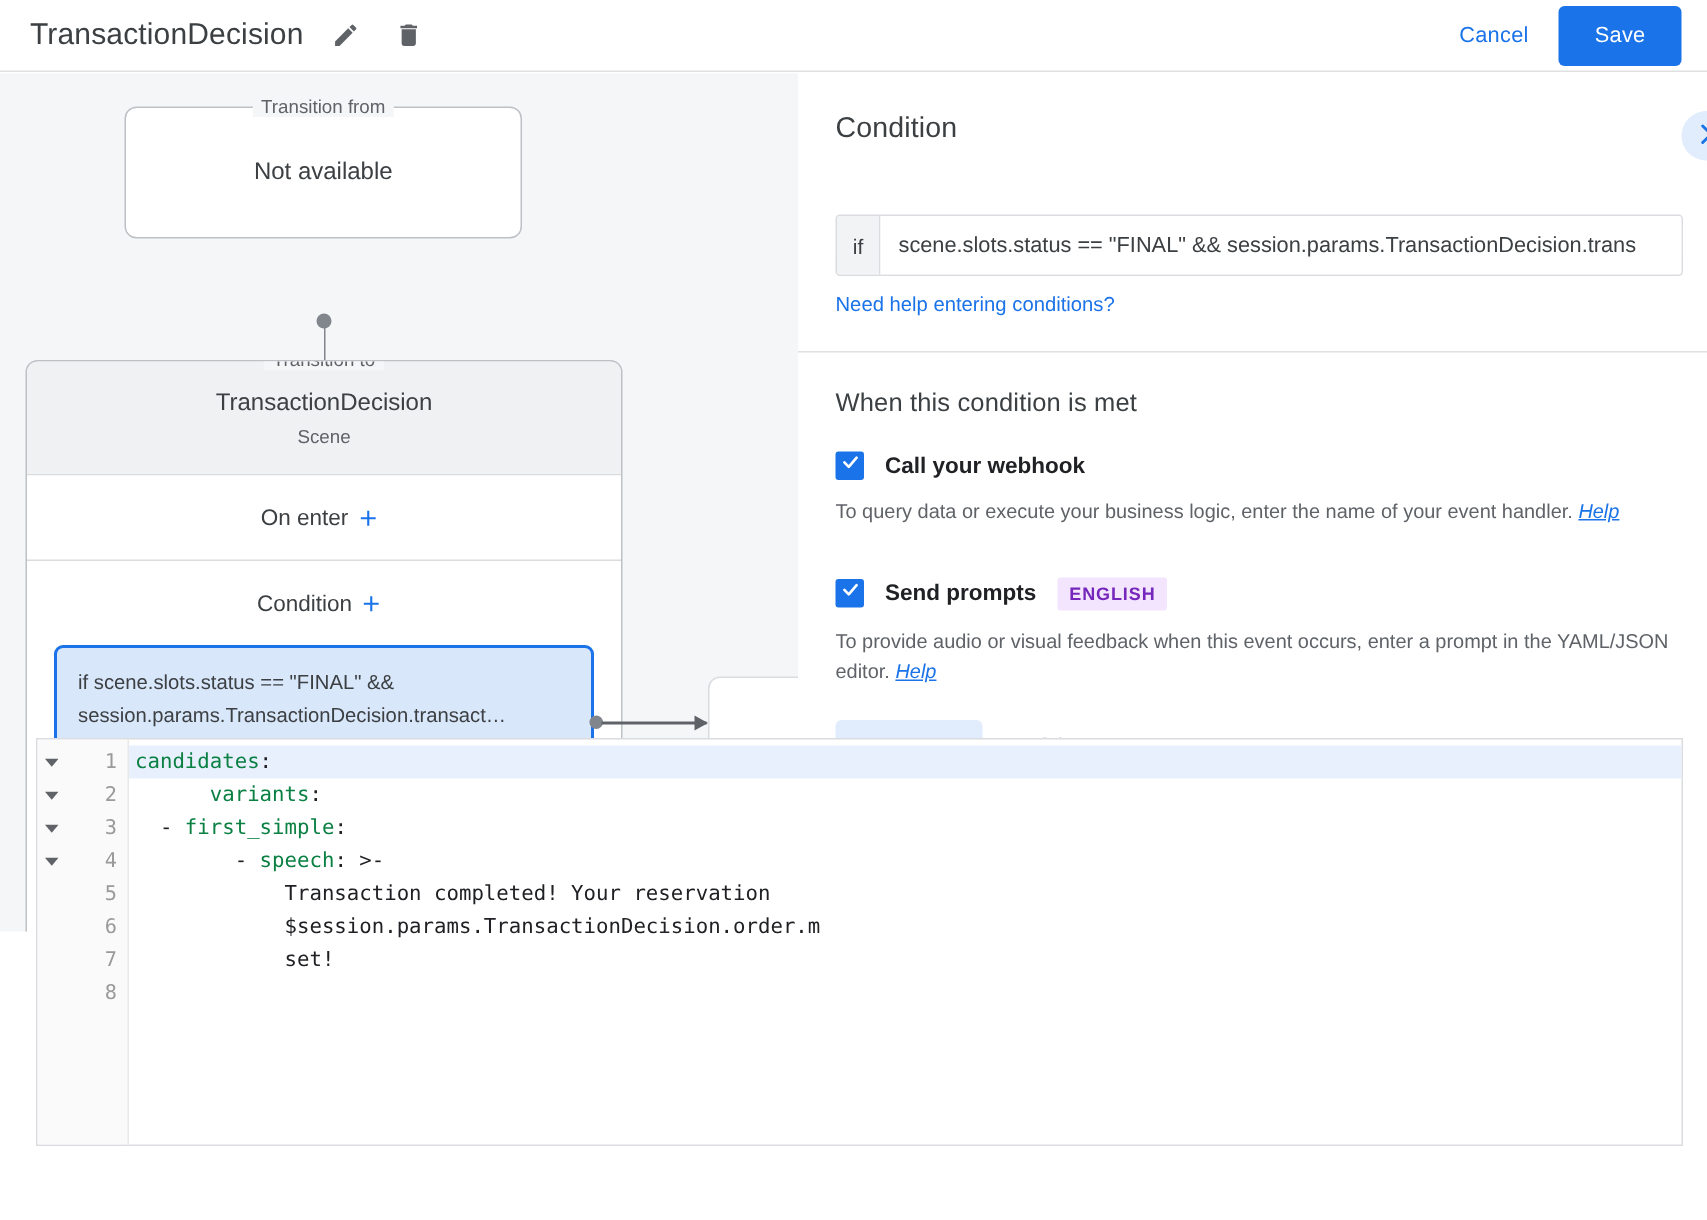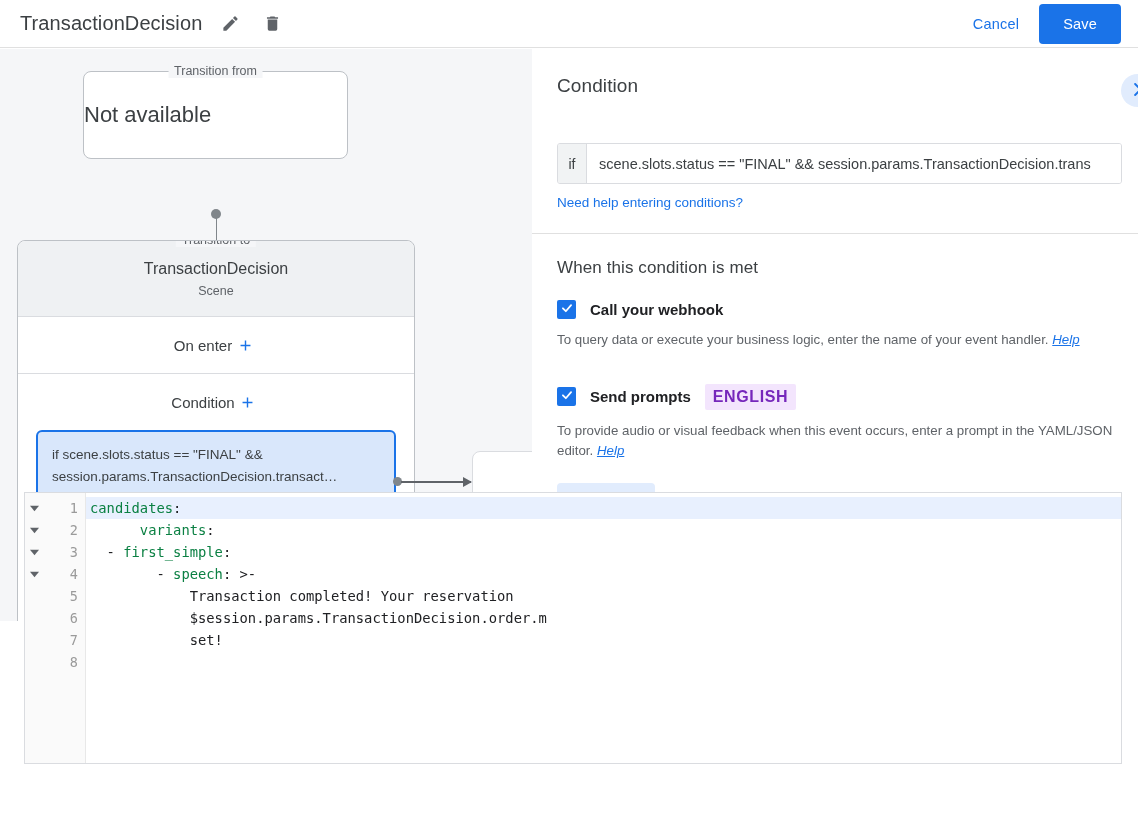--- a/index.html
+++ b/index.html
@@ -55,21 +55,21 @@
     position: absolute; top: -8px; background: #f5f6f8;
     padding: 0 6px; font-size: 12.5px; color: #5f6368; white-space: nowrap;
   }
   #transition-from {
     left: 83px; top: 22px; width: 265px; height: 88px;
   }
   #transition-from .fieldset-legend { left: 50%; transform: translateX(-50%); }
   .card-main-text {
     position: absolute; left: 0; right: 0; top: 50%;
     transform: translateY(-50%);
-    font-size: 22px; color: #3c4043;
+    text-align: center; font-size: 16px; color: #3c4043;
   }
 
   
   .connector { position: absolute; }
   .conn-dot {
     position: absolute; width: 10px; height: 10px; border-radius: 50%;
     background: #80868b;
   }
   .conn-line-v {
     position: absolute; width: 1.5px; background: #80868b;
@@ -186,21 +186,21 @@
   .checkbox {
     width: 19px; height: 19px; border-radius: 2px; background: #1a73e8;
     display: flex; align-items: center; justify-content: center;
     cursor: pointer; flex: 0 0 19px;
   }
   .check-label {
     margin-left: 14px; font-size: 15px; font-weight: bold; color: #202124;
   }
   .badge {
     margin-left: 14px; background: #f3e5fd; color: #7627bb;
-    font-size: 16px; font-weight: bold; letter-spacing: .6px;
+    font-size: 12px; font-weight: bold; letter-spacing: .6px;
     padding: 4px 8px; border-radius: 2px;
   }
   .helper-text {
     margin: 11px 25px 0 25px; font-size: 13.3px; color: #5f6368;
     line-height: 1.5; max-width: 560px;
   }
   .text-input {
     display: block; margin: 14px 16px 0 25px; width: 565px; height: 41px;
     border: 1px solid #dadce0; border-radius: 3px; outline: none;
     font-size: 14.5px; color: #3c4043; padding: 0 12px;

